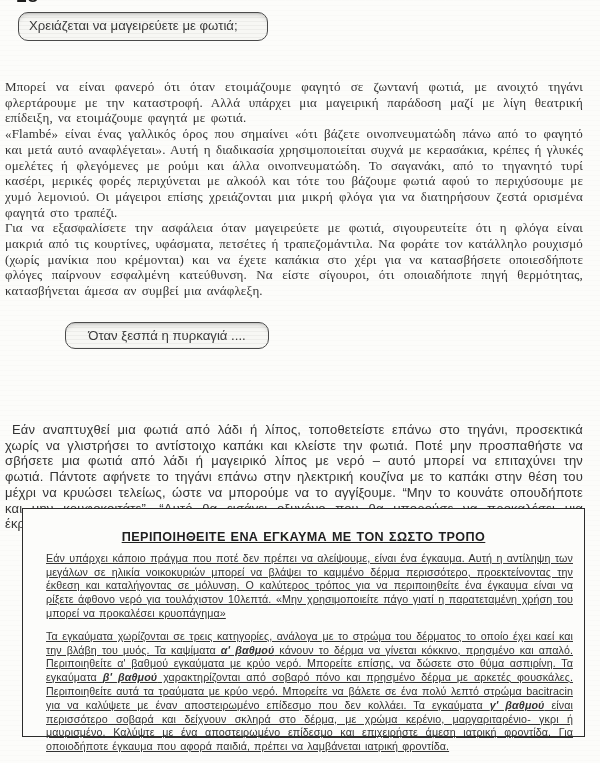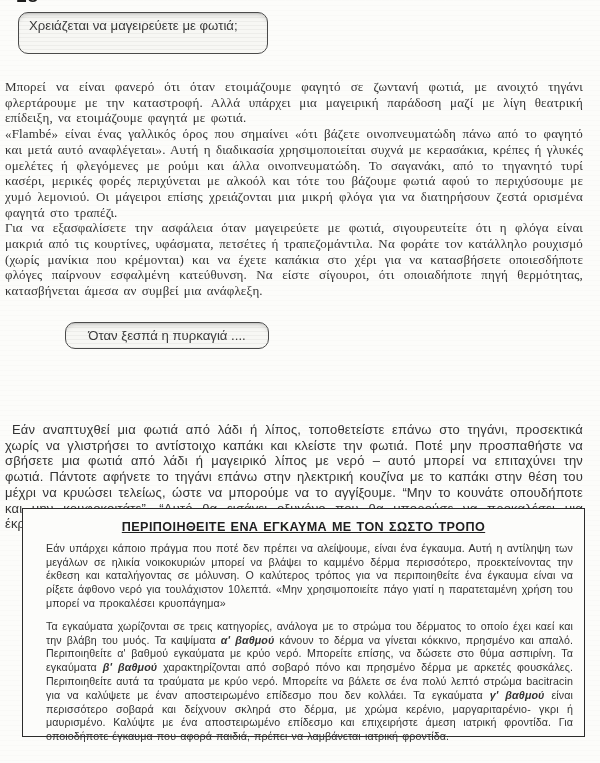--- a/index.html
+++ b/index.html
@@ -27,21 +27,21 @@
   .callout{
     position:absolute;
     border:1.6px solid #4a4a4a;
     border-radius:10px;
     background:
       repeating-linear-gradient(180deg, rgba(120,120,115,0.08) 0 1px, rgba(255,255,255,0) 1px 4px),
       #f7f7f4;
     box-shadow: inset 0 5px 5px -4px rgba(60,60,60,0.35);
     font-size:13.2px;
     color:#3a3a3a;
-    padding:4px 10px 18px 10px;
+    padding:4px 10px 5px 10px;
     box-sizing:border-box;
     text-align:justify;
     line-height:18px;
   }
   .callout-1{left:18px;top:12px;width:250px;}
   .callout-2{left:65px;top:322px;width:204px;text-align:center;line-height:17px;padding:4px 8px;}
   
   .textblock{
     position:absolute;
     left:5px;width:578px;
@@ -56,27 +56,28 @@
   .block-intro{top:79px;font-family:Liberation Serif, serif;}
   .block-fire{top:389px;margin-top:33px;}
   .block-fire p.first{text-indent:7px;}
   
   .burnbox{
     position:absolute;
     left:22px;top:508px;width:563px;height:229px;
     border:1.6px solid #2b2b2b;
     box-sizing:border-box;
     background:#fcfcfa;
-    padding:12px 11px 4px 11px;
+    padding:22px 11px 4px 11px;
     font-size:10.7px;
     line-height:13.8px;
     text-align:justify;
     letter-spacing:0.1px;
     word-spacing:1px;
     color:#333;
+    text-decoration:underline;
   }
   .burnbox h2{
     margin:0 0 7px 0;
     text-align:center;
     font-size:12.6px;
     font-weight:bold;
     text-decoration:underline;
     letter-spacing:0.4px;
     color:#1f1f1f;
   }

